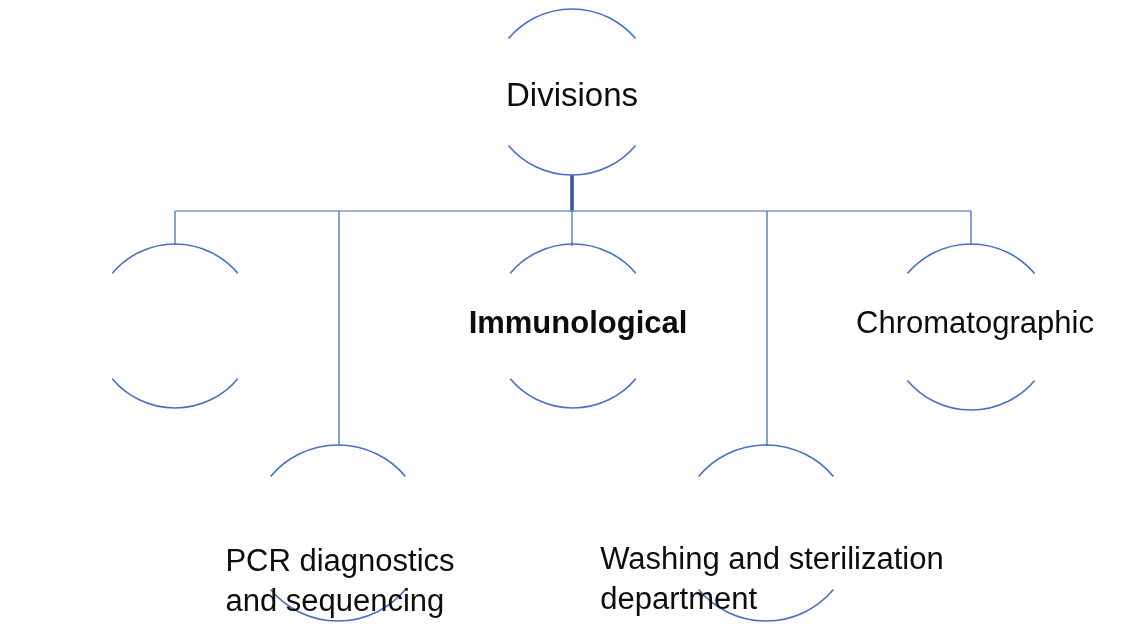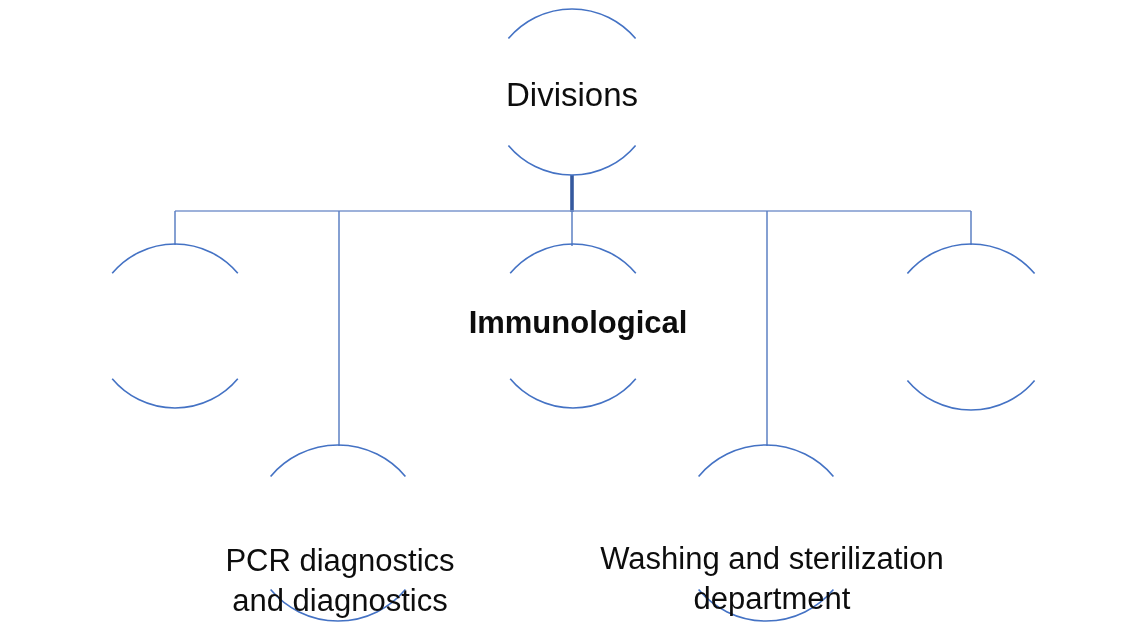--- a/index.html
+++ b/index.html
@@ -20,21 +20,20 @@
     left: 0;
     top: 0;
   }
   .label {
     position: absolute;
     transform: translate(-50%, -50%);
     font-size: 31px;
     line-height: 1.2;
     color: #0D0D0D;
     white-space: nowrap;
-    text-align: center;
   }
   .label.title {
     font-size: 33px;
   }
   .label.two-line {
     line-height: 40px;
     margin-top: 47px;
   }
   .label .line {
     display: block;
@@ -73,24 +72,25 @@
 
     <path d="M 698.6 476.4 A 88 88 0 0 1 833.4 476.4" fill="none" stroke-width="1.6" stroke="#4472C4"></path>
     <path d="M 698.6 589.6 A 88 88 0 0 0 833.4 589.6" fill="none" stroke-width="1.6" stroke="#4472C4"></path>
   </svg>
 
   <div class="label title" style="left:572px; top:95px;">Divisions</div>
 
 
   <div class="label" style="left:578px; top:323px;font-weight:bold;">Immunological</div>
 
+  <div class="label" style="left:975px; top:323px;">Chromatographic</div>
 
   <div class="label two-line" style="left:340px; top:534px;">
     <span class="line">PCR diagnostics</span>
-    <span class="line">and diagnostics</span>
+    <span class="line">and sequencing</span>
   </div>
 
   <div class="label two-line" style="left:772px; top:532px;">
     <span class="line">Washing and sterilization</span>
     <span class="line">department</span>
   </div>
 
 </div>
 
 </body></html>

